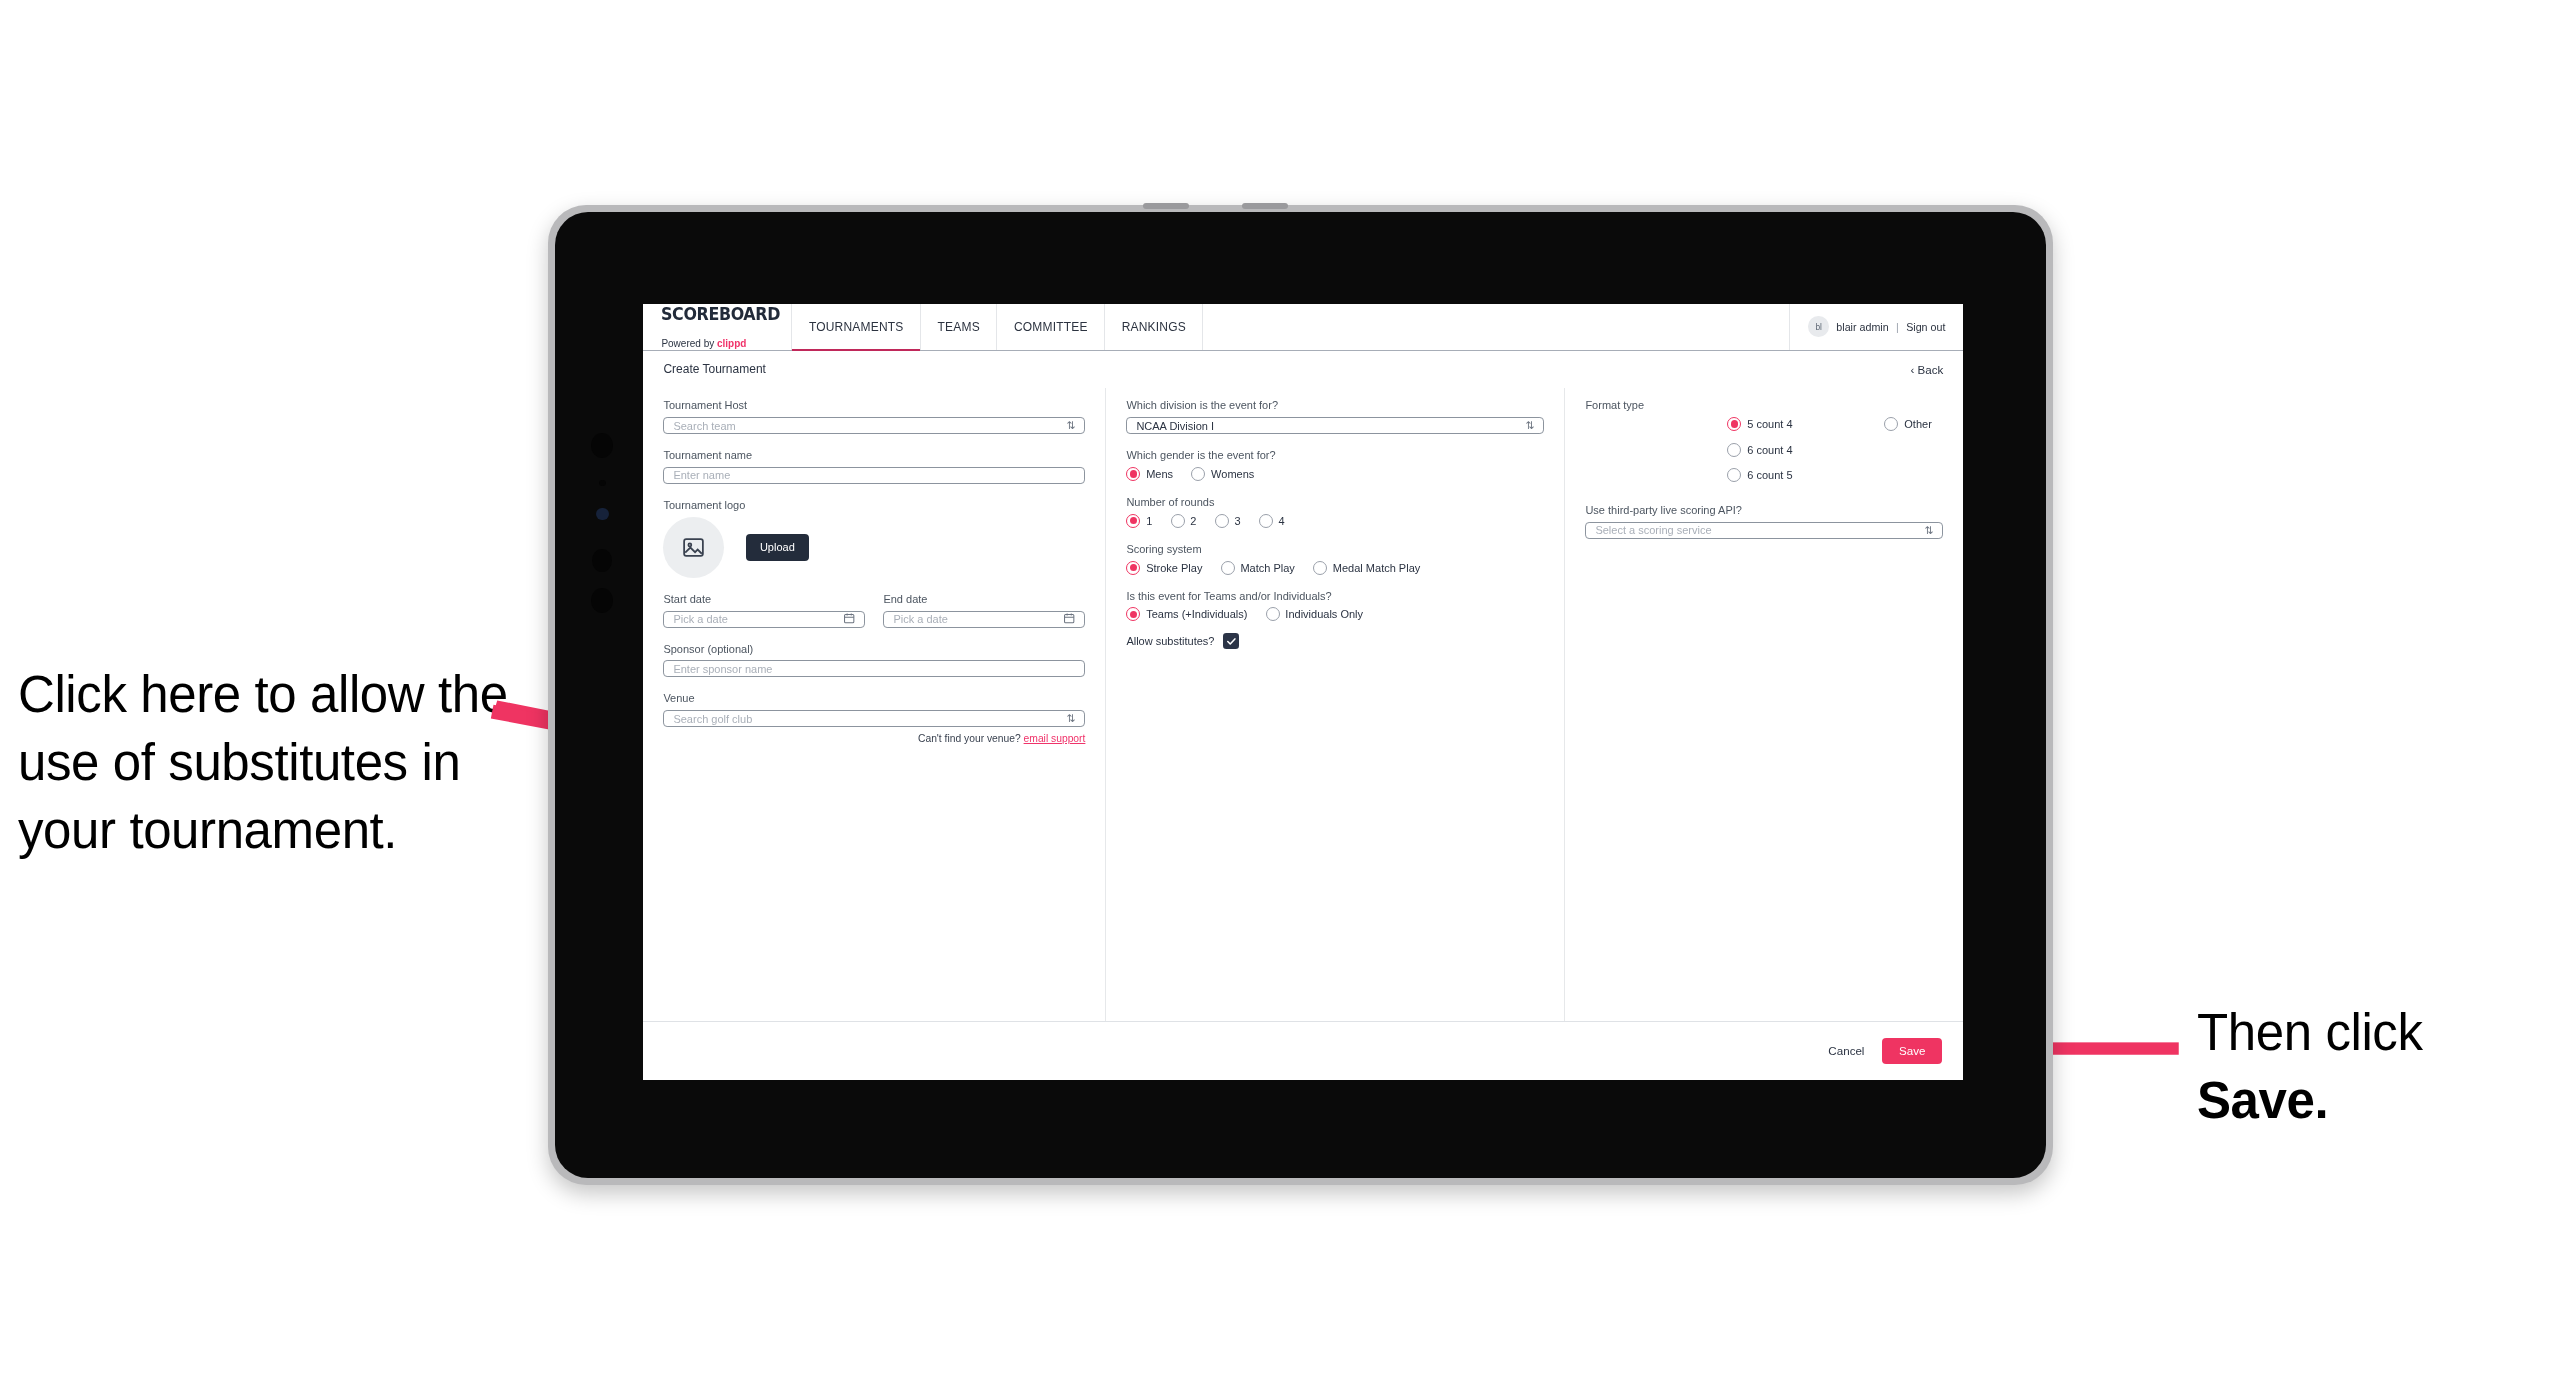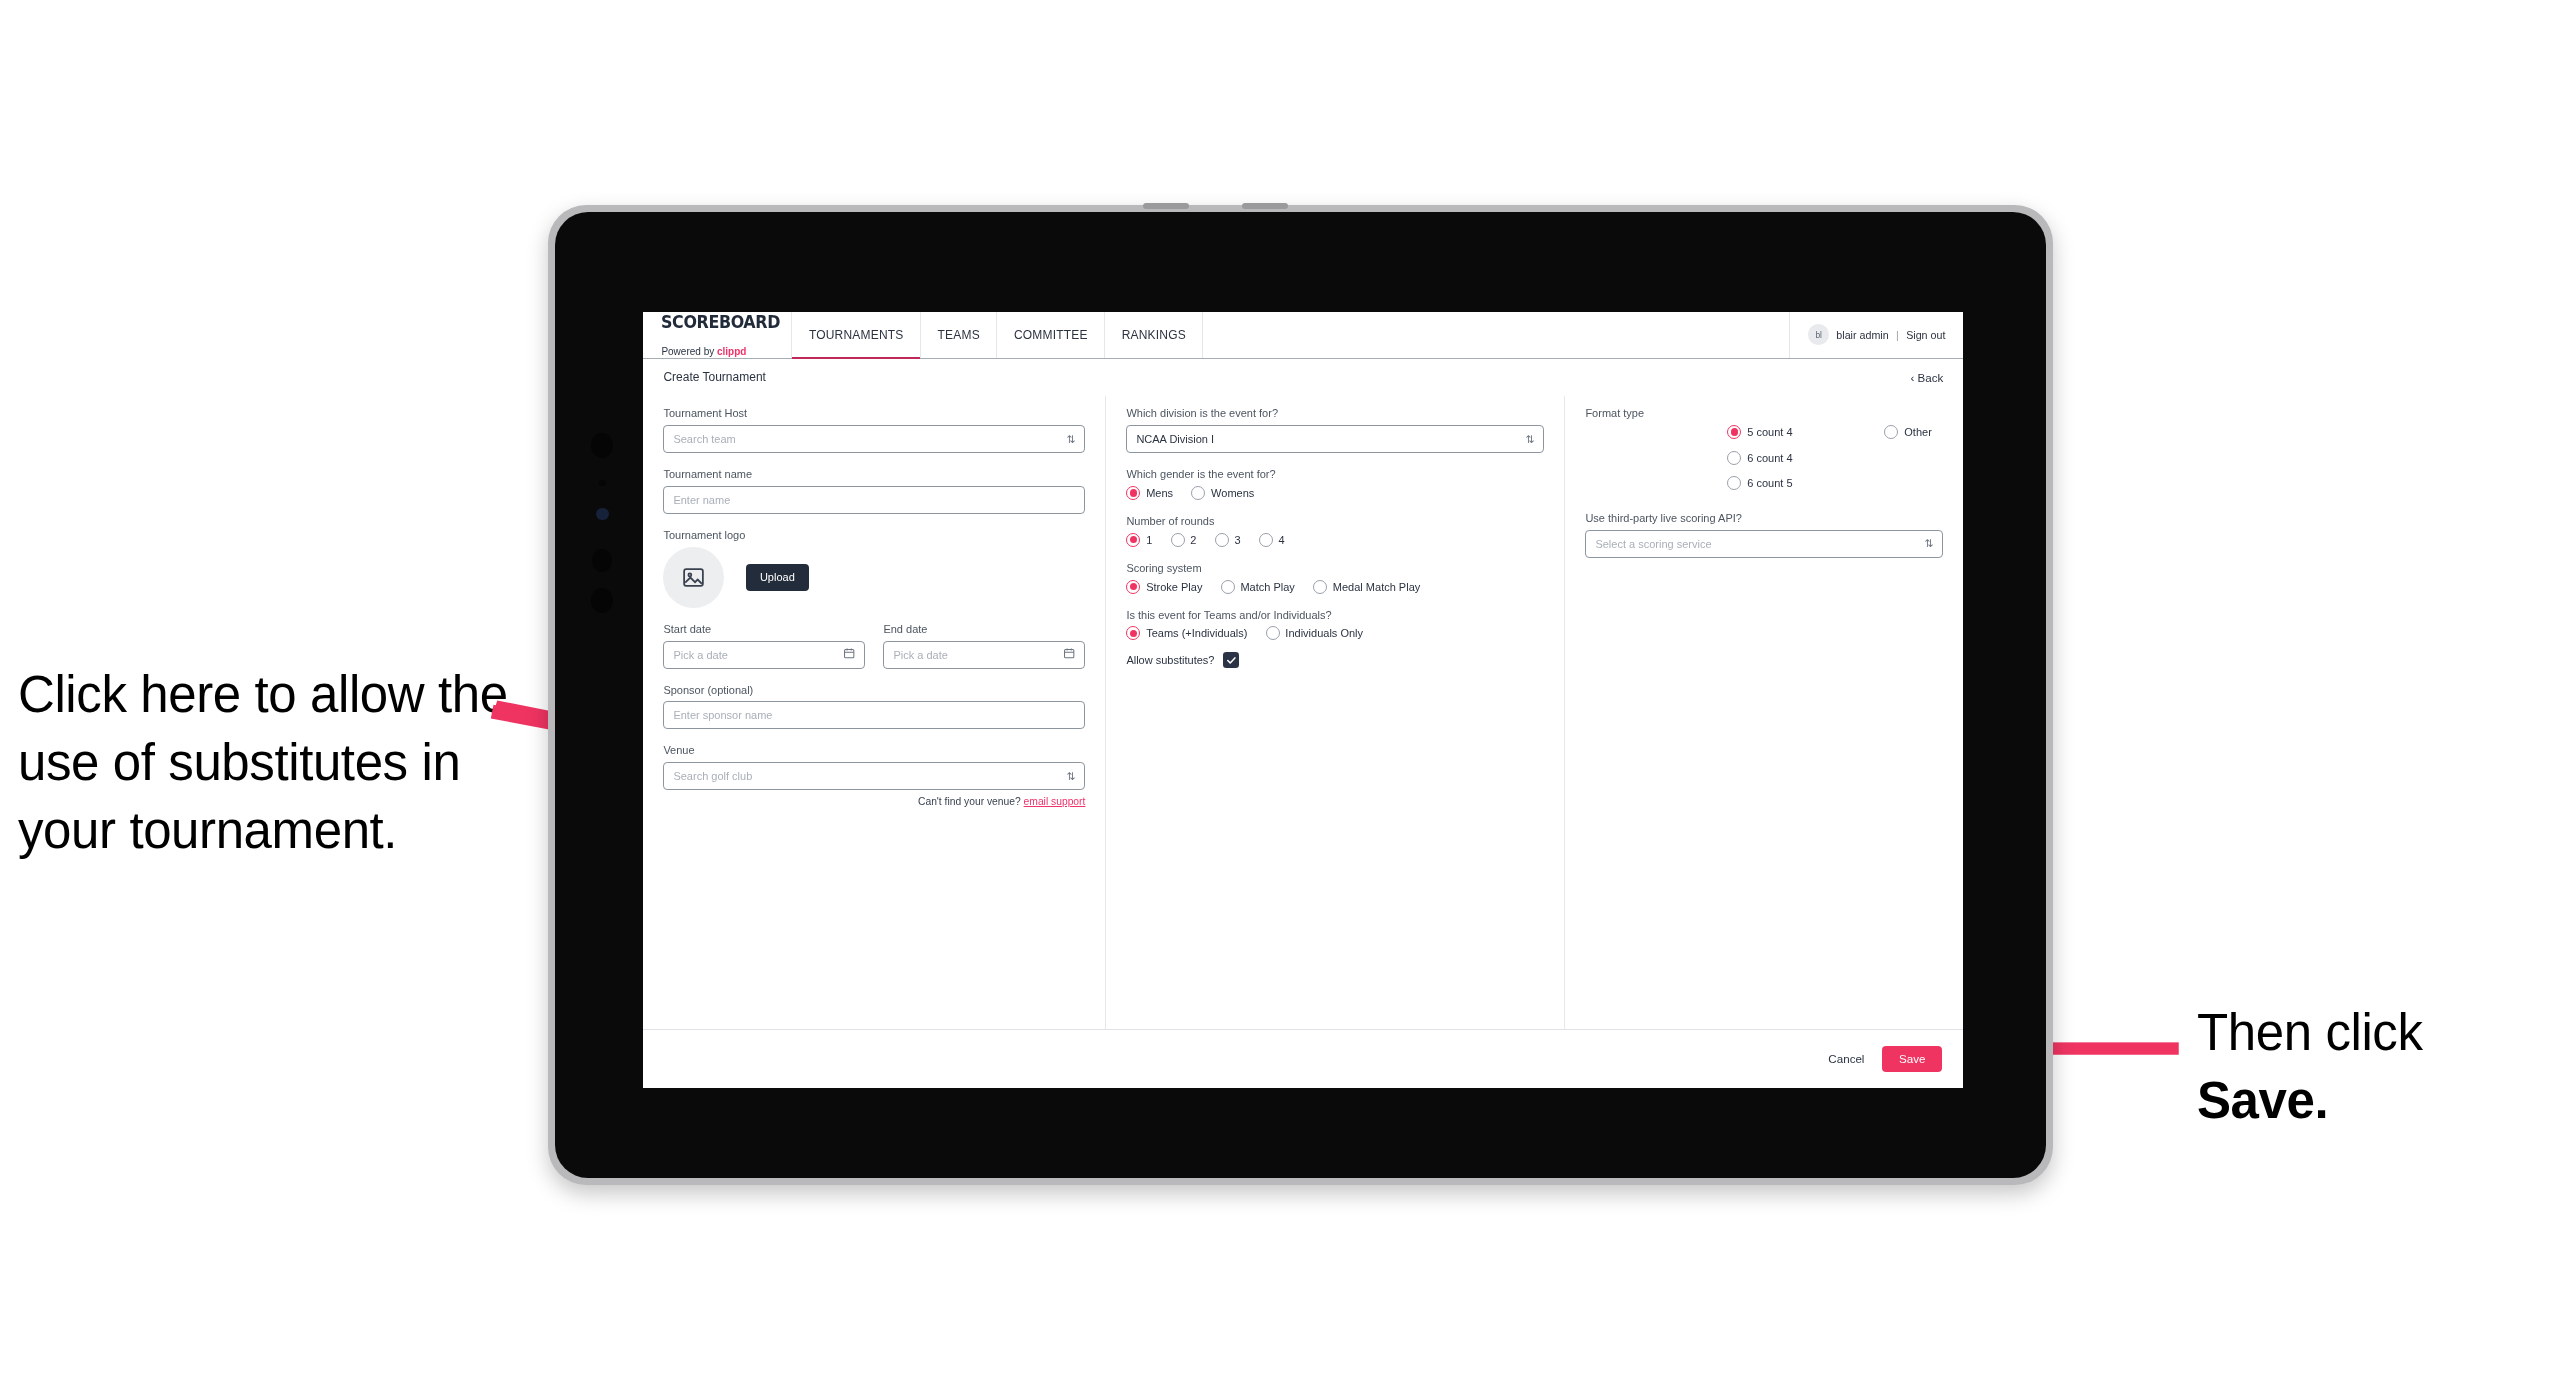--- a/index.html
+++ b/index.html
@@ -31,21 +31,21 @@
   .cam{position:absolute;background:#050505;border-radius:50%;}
   #cam1{left:36px;top:221px;width:21.5px;height:25px;}
   #cam2{left:44px;top:268px;width:6.6px;height:6.6px;}
   #cam3{left:41px;top:296px;width:12.4px;height:12.4px;background:#16223a;}
   #cam4{left:37px;top:337px;width:20px;height:23px;}
   #cam5{left:36px;top:376px;width:21.5px;height:25px;}
   .topdot{position:absolute;top:-1.7px;width:46px;height:5.8px;background:#9a9a9d;border-radius:3.3px;}
 
   
   #app-card{
-    position:absolute;left:88px;top:100px;width:1320px;height:776px;
+    position:absolute;left:88px;top:92px;width:1320px;height:776px;
     background:#ffffff;overflow:hidden;
     display:flex;flex-direction:column;
   }
 
   
   #app-header{
     height:46px;display:flex;align-items:stretch;
     border-bottom:1.7px solid #a7adb7;background:#fff;flex:0 0 auto;
   }
   .logo-cell{
@@ -89,21 +89,21 @@
   
   #form-body{flex:1;display:flex;padding:5px 0 0 0;min-height:0;}
   .col{padding:11.6px 20px 0 20px;box-sizing:border-box;}
   #col1{width:463px;border-right:0.8px solid #e6e8ea;}
   #col2{width:459px;border-right:0.8px solid #e6e8ea;}
   #col3{flex:1;}
 
   .flabel{font-size:11px;color:#4c5560;margin:0 0 5.8px 0;}
   .gap{height:15px;}
   .ctrl{
-    height:28px;border:0.8px solid #8c949e;border-radius:4.1px;background:#fff;
+    height:17px;border:0.8px solid #8c949e;border-radius:4.1px;background:#fff;
     display:flex;align-items:center;padding:0 9px;box-sizing:border-box;
     font-size:11px;color:#2b3342;
   }
   .ctrl .ph{color:#a9afb8;}
   .ctrl .val{color:#2b3342;}
   .ctrl .spin{margin-left:auto;color:#6c7480;font-size:10.7px;line-height:1;}
   .cal{margin-left:auto;color:#6c7480;}
 
   
   .logo-row{display:flex;align-items:center;gap:21.5px;margin-top:3.3px;}

